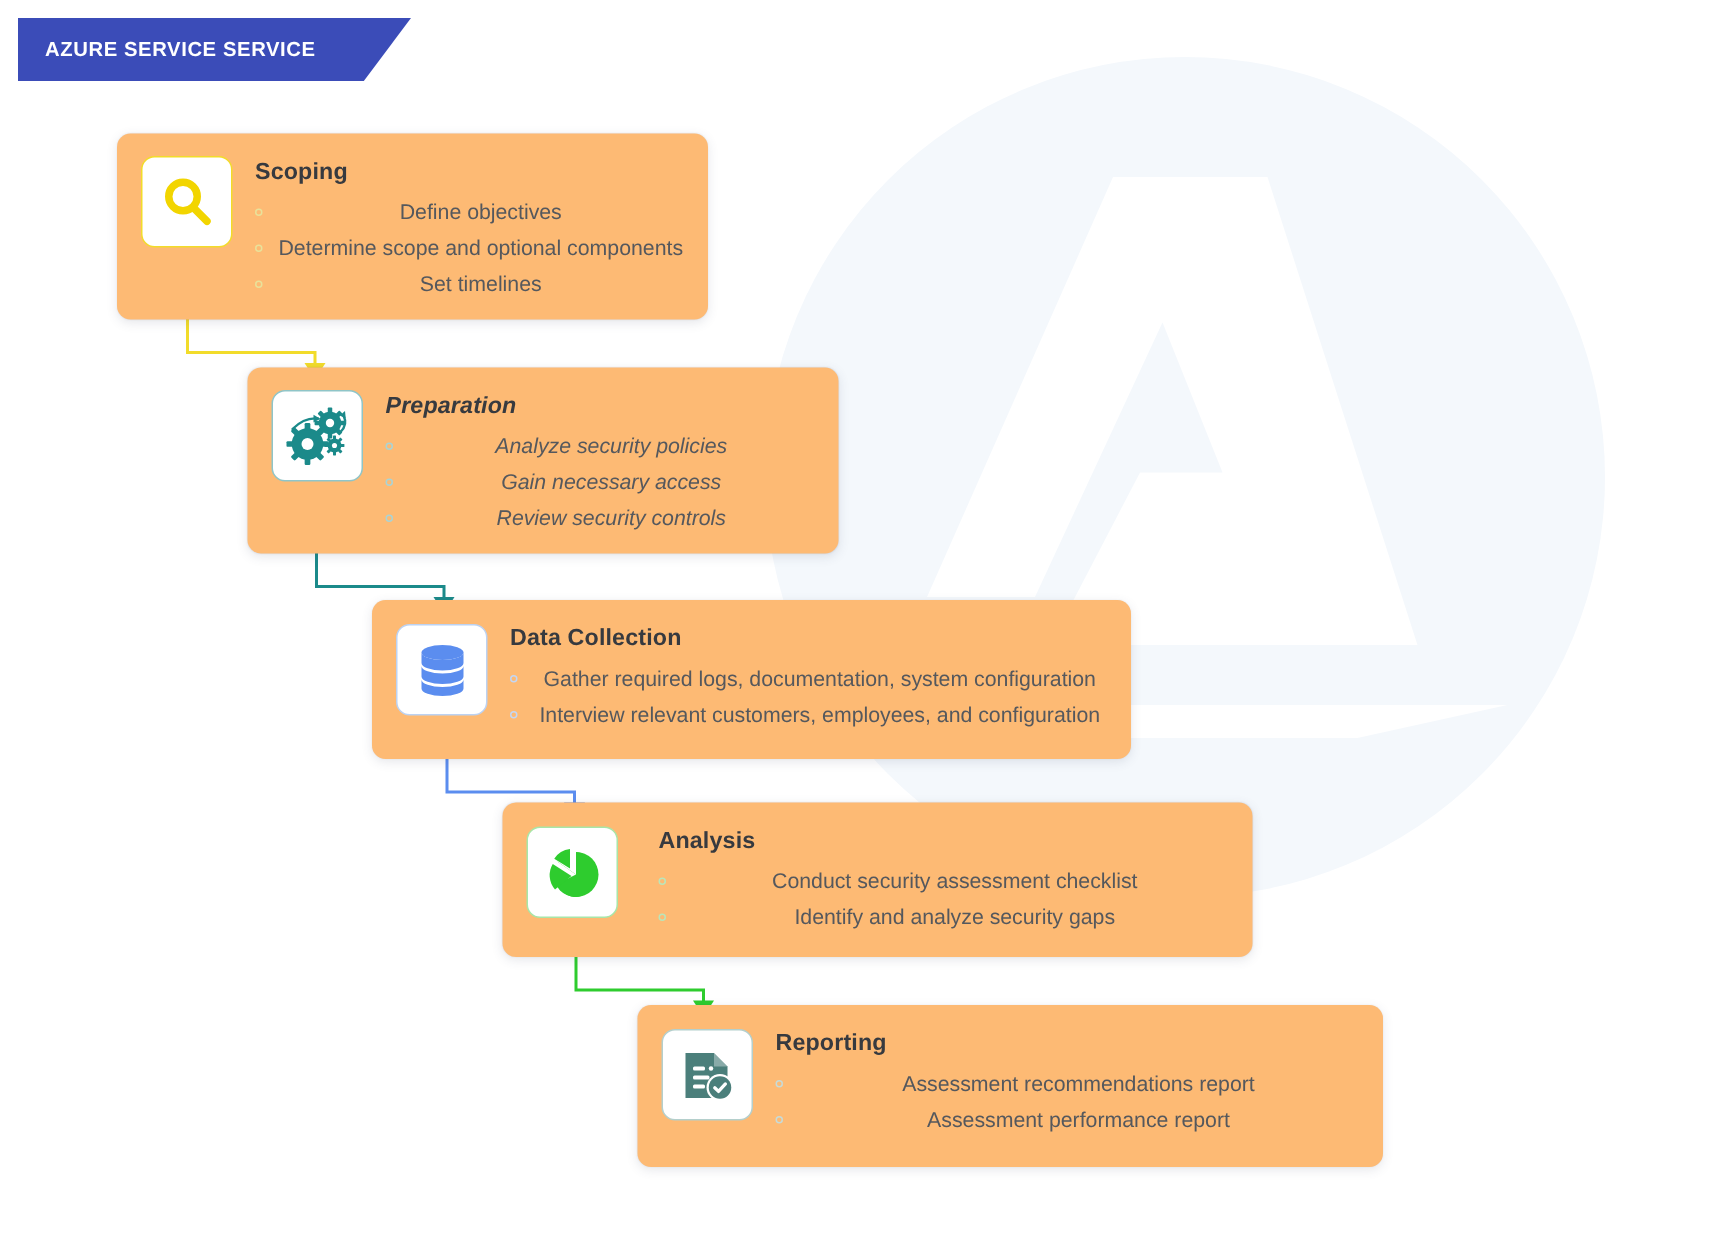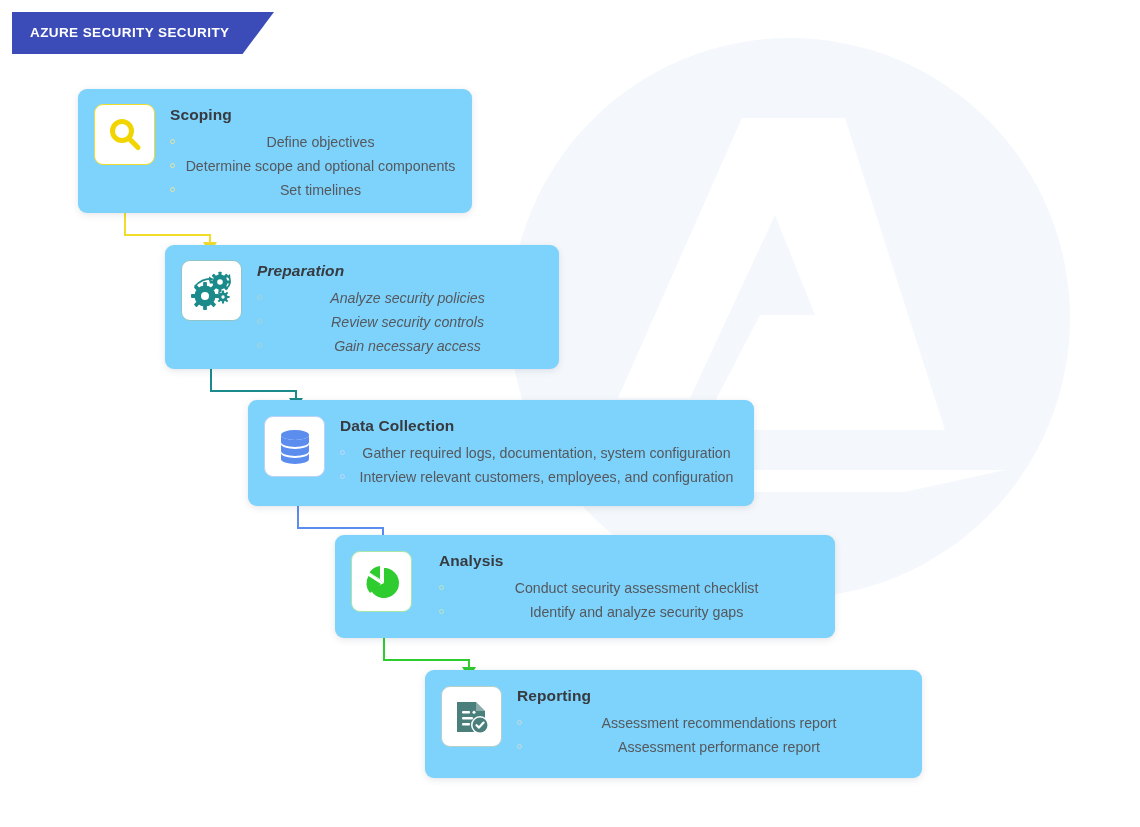--- a/index.html
+++ b/index.html
@@ -57,21 +57,21 @@
     color: #ffffff;
     font-size: 13.5px;
     font-weight: bold;
     letter-spacing: 0.4px;
     white-space: nowrap;
   }
 
   
   .card {
     position: absolute;
-    background: #7dd3fc;
+    background: #fdba74;
     border-radius: 9px;
     box-shadow: 0 2px 7px rgba(60, 70, 100, 0.13), 0 0 1px rgba(60,70,100,0.10);
     z-index: 3;
     box-sizing: border-box;
     display: flex;
     align-items: flex-start;
   }
   .card-iconbox {
     flex: 0 0 auto;
     border-radius: 9px;
@@ -174,21 +174,21 @@
 
   <svg id="watermark" viewBox="0 0 1140 827">
     <circle cx="790" cy="318" r="280" fill="#f4f8fc"></circle>
 
     <path d="M 742 118 L 618 398 L 690 398 L 775 215 L 815 315 L 760 315 L 700 430 L 945 430 L 845 118 Z" fill="#ffffff" opacity="0.95"></path>
     <path d="M 588 430 L 560 492 L 905 492 L 1005 470 L 700 470 Z" fill="#ffffff" opacity="0.95"></path>
   </svg>
 
   <div id="banner">
     <div class="banner-shape"></div>
-    <div class="banner-label">AZURE SECURITY SECURITY</div>
+    <div class="banner-label">AZURE SERVICE SERVICE</div>
   </div>
 
   <svg class="connector" style="left:110px; top:205px; width:130px; height:55px;" viewBox="0 0 130 55">
     <path d="M 15 0 L 15 30 L 100 30 L 100 38" fill="none" stroke="#f2dc2a" stroke-width="2"></path>
     <path d="M 93 37 L 107 37 L 100 48 Z" fill="#f2dc2a"></path>
   </svg>
 
   <svg class="connector" style="left:196px; top:361px; width:130px; height:55px;" viewBox="0 0 130 55">
     <path d="M 15 0 L 15 30 L 100 30 L 100 38" fill="none" stroke="#1b8a8a" stroke-width="2"></path>
     <path d="M 93 37 L 107 37 L 100 48 Z" fill="#1b8a8a"></path>
@@ -275,22 +275,22 @@
         <path d="M 5 16 Q 13 8 22 9" fill="none" stroke="#1b8a8a" stroke-width="1.6" stroke-linecap="round"></path>
         <path d="M 19 6.5 L 23.5 9.2 L 19 11.6 Z" fill="#1b8a8a"></path>
         <path d="M 39 7 Q 42 13 37 18" fill="none" stroke="#1b8a8a" stroke-width="1.6" stroke-linecap="round"></path>
         <path d="M 40 4 L 40.5 9 L 36.5 7 Z" fill="#1b8a8a"></path>
       </svg>
     </div>
     <div class="card-body">
       <div class="card-title">Preparation</div>
       <ul class="bullet-list">
         <li><span class="bullet-dot"></span><span>Analyze security policies</span></li>
+        <li><span class="bullet-dot"></span><span>Gain necessary access</span></li>
         <li><span class="bullet-dot"></span><span>Review security controls</span></li>
-        <li><span class="bullet-dot"></span><span>Gain necessary access</span></li>
       </ul>
     </div>
   </div>
 
   <div class="card" id="card-data-collection">
     <div class="card-iconbox">
       <svg width="38" height="40" viewBox="0 0 38 40">
         <g fill="#5b8def">
           <ellipse cx="19" cy="8" rx="14" ry="5"></ellipse>
           <path d="M 5 8 L 5 15 A 14 5 0 0 0 33 15 L 33 8 A 14 5 0 0 1 5 8 Z"></path>

